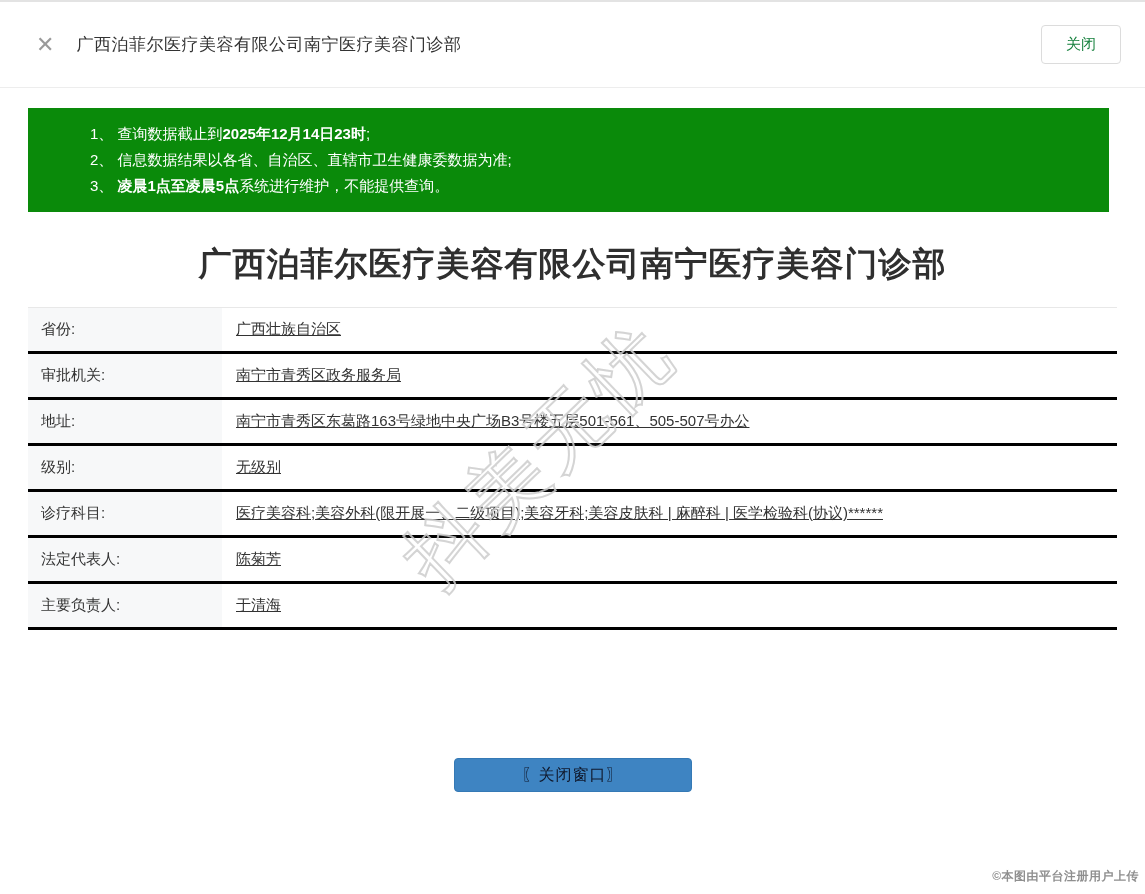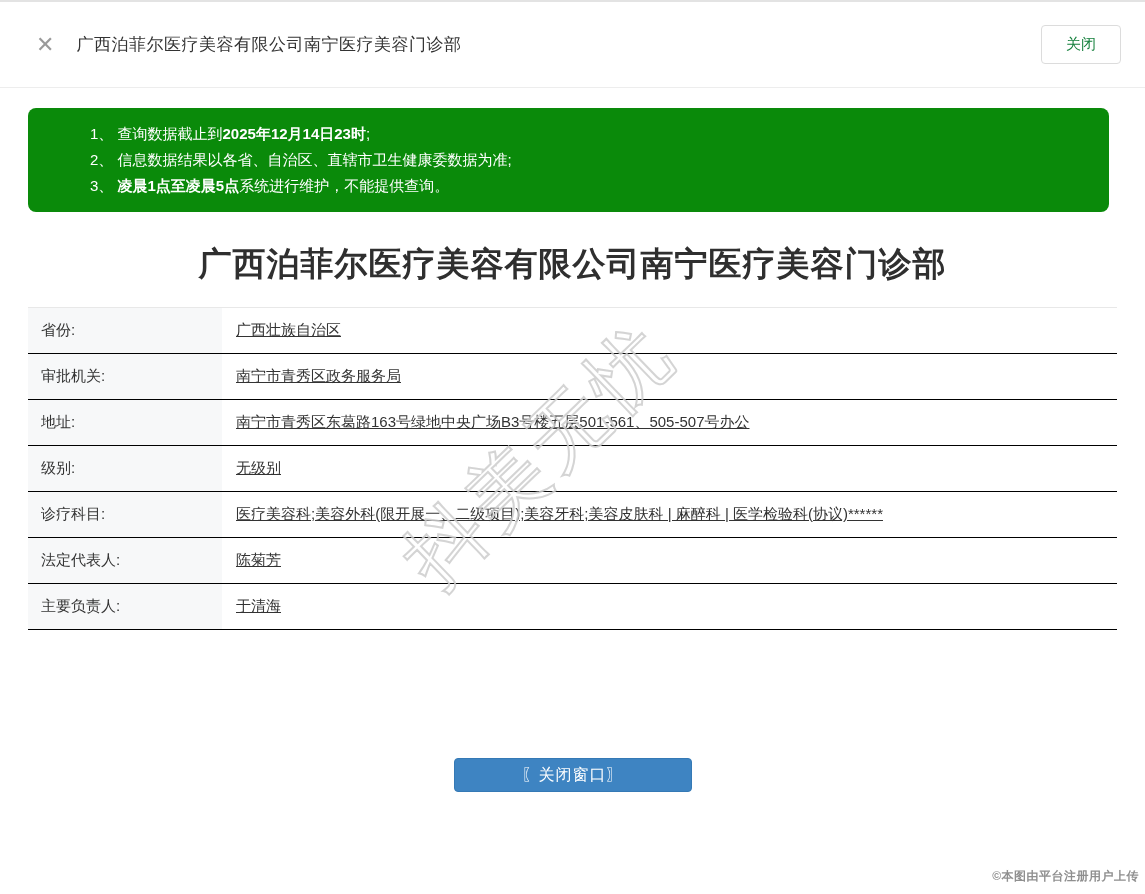--- a/index.html
+++ b/index.html
@@ -29,21 +29,21 @@
   .close-btn {
     border: 1px solid #dcdcdc; background: #ffffff; border-radius: 4px;
     padding: 9px 24px; font-size: 15px; color: #15803d; cursor: pointer;
     font-family: inherit;
   }
 
   
   .notice {
     margin: 20px 36px 0 28px;
     background: #0a8a0a;
-    border-radius: 8px;
+    border-radius: 0;
     padding: 13px 20px 13px 62px;
     color: #ffffff;
   }
   .notice-line { font-size: 15px; line-height: 26px; }
   .notice-line b { font-weight: bold; }
 
   
   .main-title {
     margin-top: 30px;
     text-align: center;
@@ -56,21 +56,21 @@
   
   .info-table {
     margin: 20px 28px 0 28px;
     border-top: 1px solid #e8e8e8;
     position: relative;
   }
   .info-row {
     display: flex;
     height: 46px;
     align-items: center;
-    border-bottom: 1px solid #000000;
+    border-bottom: 3px solid #000000;
     font-size: 15px;
   }
   .info-label {
     width: 194px; height: 100%;
     background: #f7f8f9;
     display: flex; align-items: center;
     padding-left: 13px;
     color: #333333;
     flex-shrink: 0;
   }
@@ -97,21 +97,21 @@
     font-weight: 400;
   }
 
   
   .footer { margin-top: 128px; text-align: center; }
   .close-window-btn {
     width: 238px; height: 34px;
     background: #3e84c2;
     border: 1px solid #3579b5;
     border-radius: 4px;
-    color: #ffffff;
+    color: #0f172a;
     font-size: 16px;
     cursor: pointer;
     font-family: inherit;
     letter-spacing: 1px;
   }
   .copyright {
     position: absolute;
     right: 6px; bottom: 9px;
     font-size: 12px;
     font-weight: bold;

